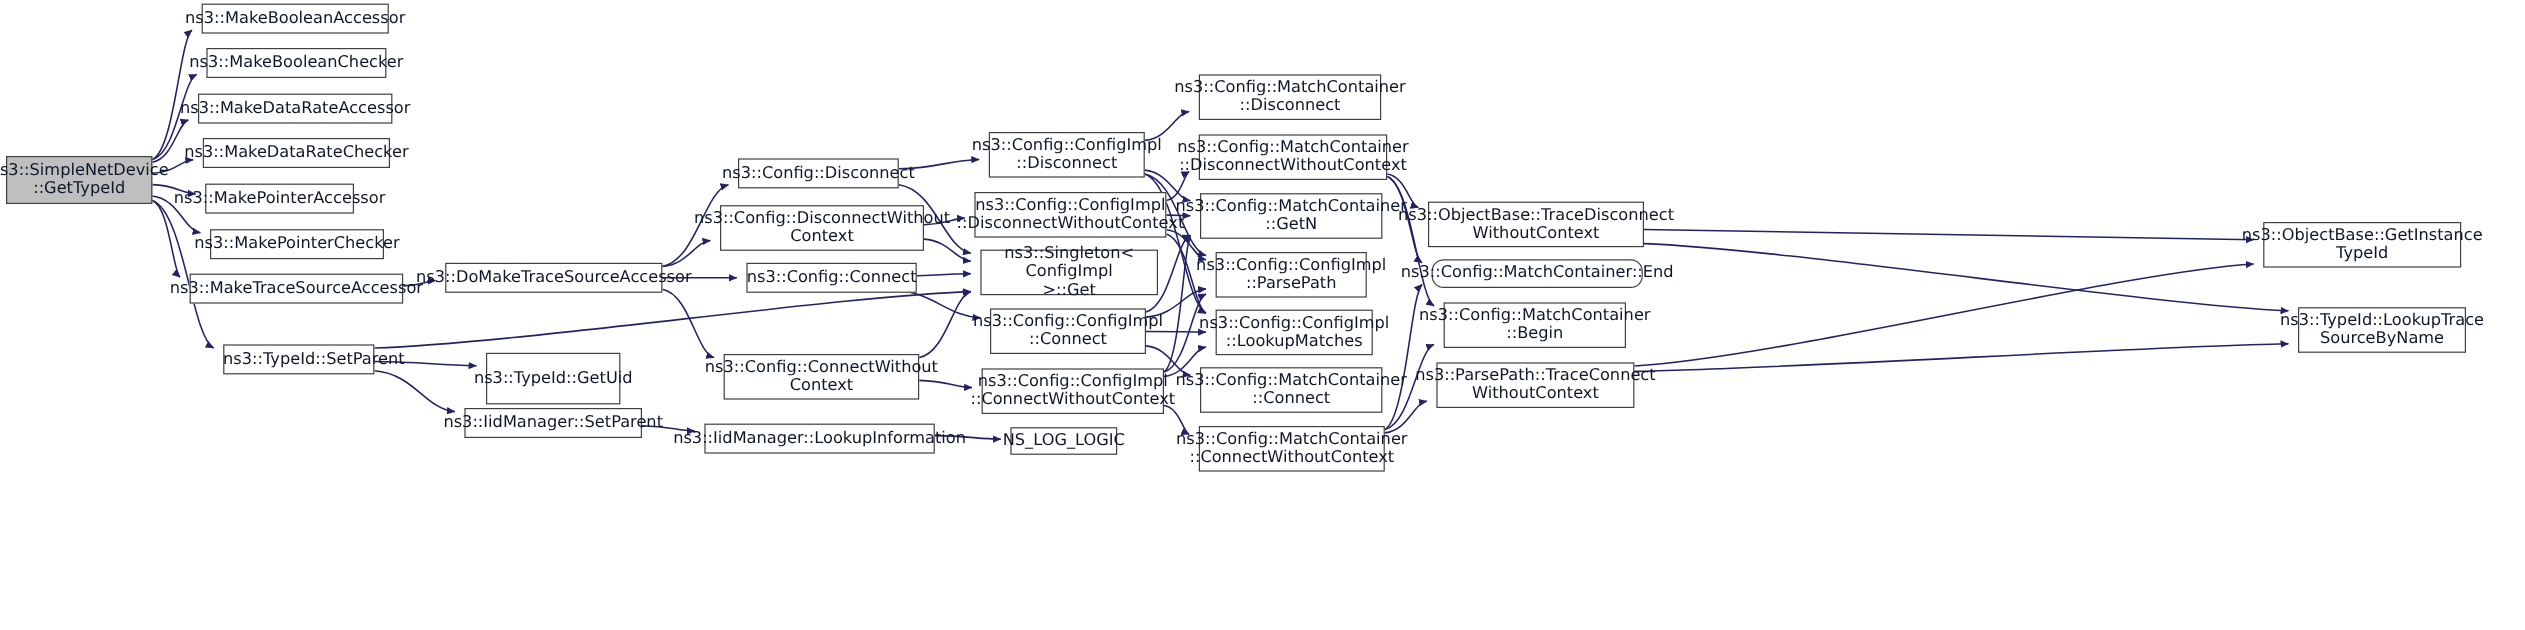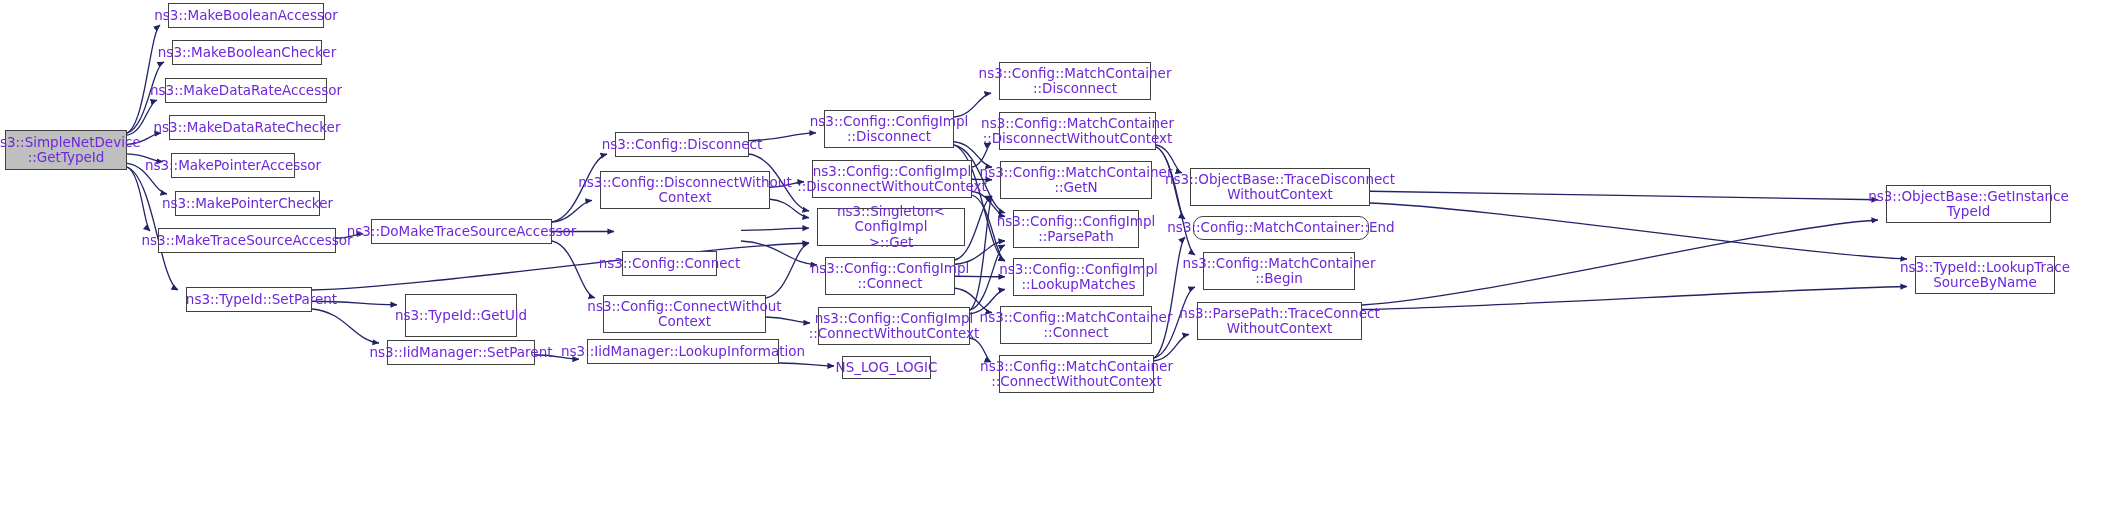--- a/index.html
+++ b/index.html
@@ -9,21 +9,21 @@
     background:#ffffff;
     font-family:"DejaVu Sans","Liberation Sans",sans-serif;
     overflow:hidden;
   }
   #edges{position:absolute;left:0;top:0;width:2104px;height:525px;}
   .node{
     position:absolute;
     box-sizing:border-box;
     border:1px solid #404040;
     background:#ffffff;
-    color:#6d28d9;
+    color:#0f172a;
     font-size:13.5px;
     line-height:15.5px;
     display:flex;
     align-items:center;
     justify-content:center;
     text-align:center;
     padding:1px 3px;
     white-space:pre-line;
     z-index:5;
   }
@@ -105,24 +105,24 @@
       <div class="node" style="left: 171px; top: 153px; width: 124px; height: 25px;">ns3::MakePointerAccessor</div>
       <div class="node" style="left: 175px; top: 191px; width: 145px; height: 25px;">ns3::MakePointerChecker</div>
       <div class="node" style="left: 158px; top: 228px; width: 178px; height: 25px;">ns3::MakeTraceSourceAccessor</div>
       <div class="node" style="left: 186px; top: 287px; width: 126px; height: 25px; padding-left: 28px;">ns3::TypeId::SetParent</div>
       <div class="node" style="left: 371px; top: 219px; width: 181px; height: 25px;">ns3::DoMakeTraceSourceAccessor</div>
       <div class="node" style="left: 405px; top: 294px; width: 112px; height: 43px;">ns3::TypeId::GetUid</div>
       <div class="node" style="left: 387px; top: 340px; width: 148px; height: 25px;">ns3::IidManager::SetParent</div>
       <div class="node" style="left: 615px; top: 132px; width: 134px; height: 25px;">ns3::Config::Disconnect</div>
       <div class="node" style="left: 600px; top: 171px; width: 170px; height: 38px;">ns3::Config::DisconnectWithout
 Context</div>
-      <div class="node" style="left: 622px; top: 219px; width: 95px; height: 25px; margin-top: 32px;">ns3::Config::Connect</div>
+      <div class="node" style="left: 622px; top: 219px; width: 142px; height: 25px;">ns3::Config::Connect</div>
       <div class="node" style="left: 603px; top: 295px; width: 163px; height: 38px;">ns3::Config::ConnectWithout
 Context</div>
-      <div class="node" style="left: 587px; top: 339px; width: 192px; height: 25px;">ns3::IidManager::LookupInformation</div>
+      <div class="node" style="left: 587px; top: 353px; width: 192px; height: 25px;">ns3::IidManager::LookupInformation</div>
       <div class="node" style="left: 824px; top: 110px; width: 130px; height: 38px;">ns3::Config::ConfigImpl
 ::Disconnect</div>
       <div class="node" style="left: 812px; top: 160px; width: 160px; height: 38px;">ns3::Config::ConfigImpl
 ::DisconnectWithoutContext</div>
       <div class="node" style="left: 817px; top: 208px; width: 148px; height: 38px;">ns3::Singleton&lt; ConfigImpl
 &gt;::Get</div>
       <div class="node" style="left: 825px; top: 257px; width: 130px; height: 38px;">ns3::Config::ConfigImpl
 ::Connect</div>
       <div class="node" style="left: 818px; top: 307px; width: 152px; height: 38px;">ns3::Config::ConfigImpl
 ::ConnectWithoutContext</div>

